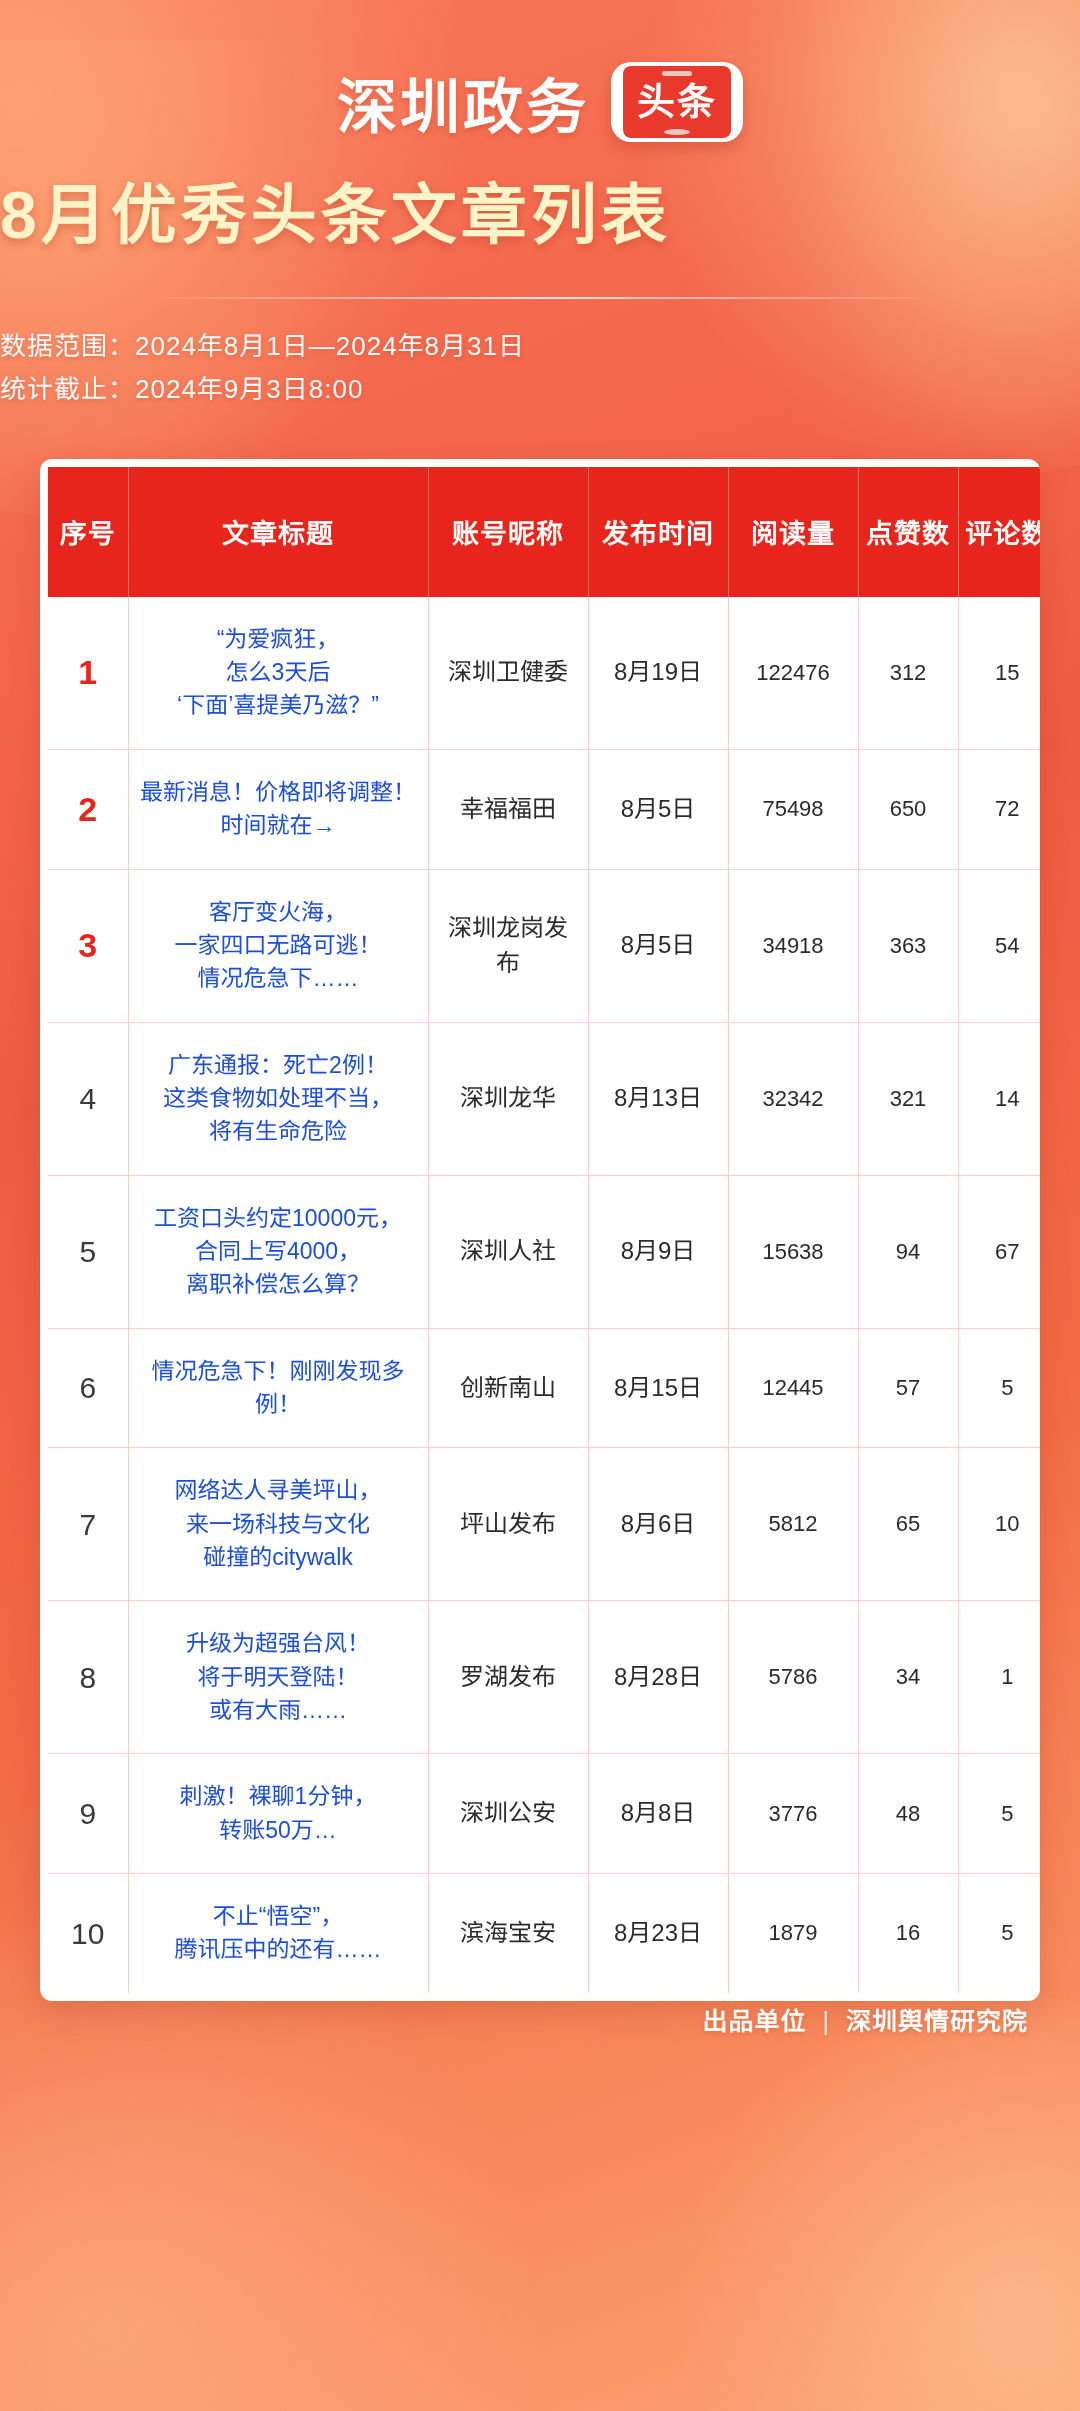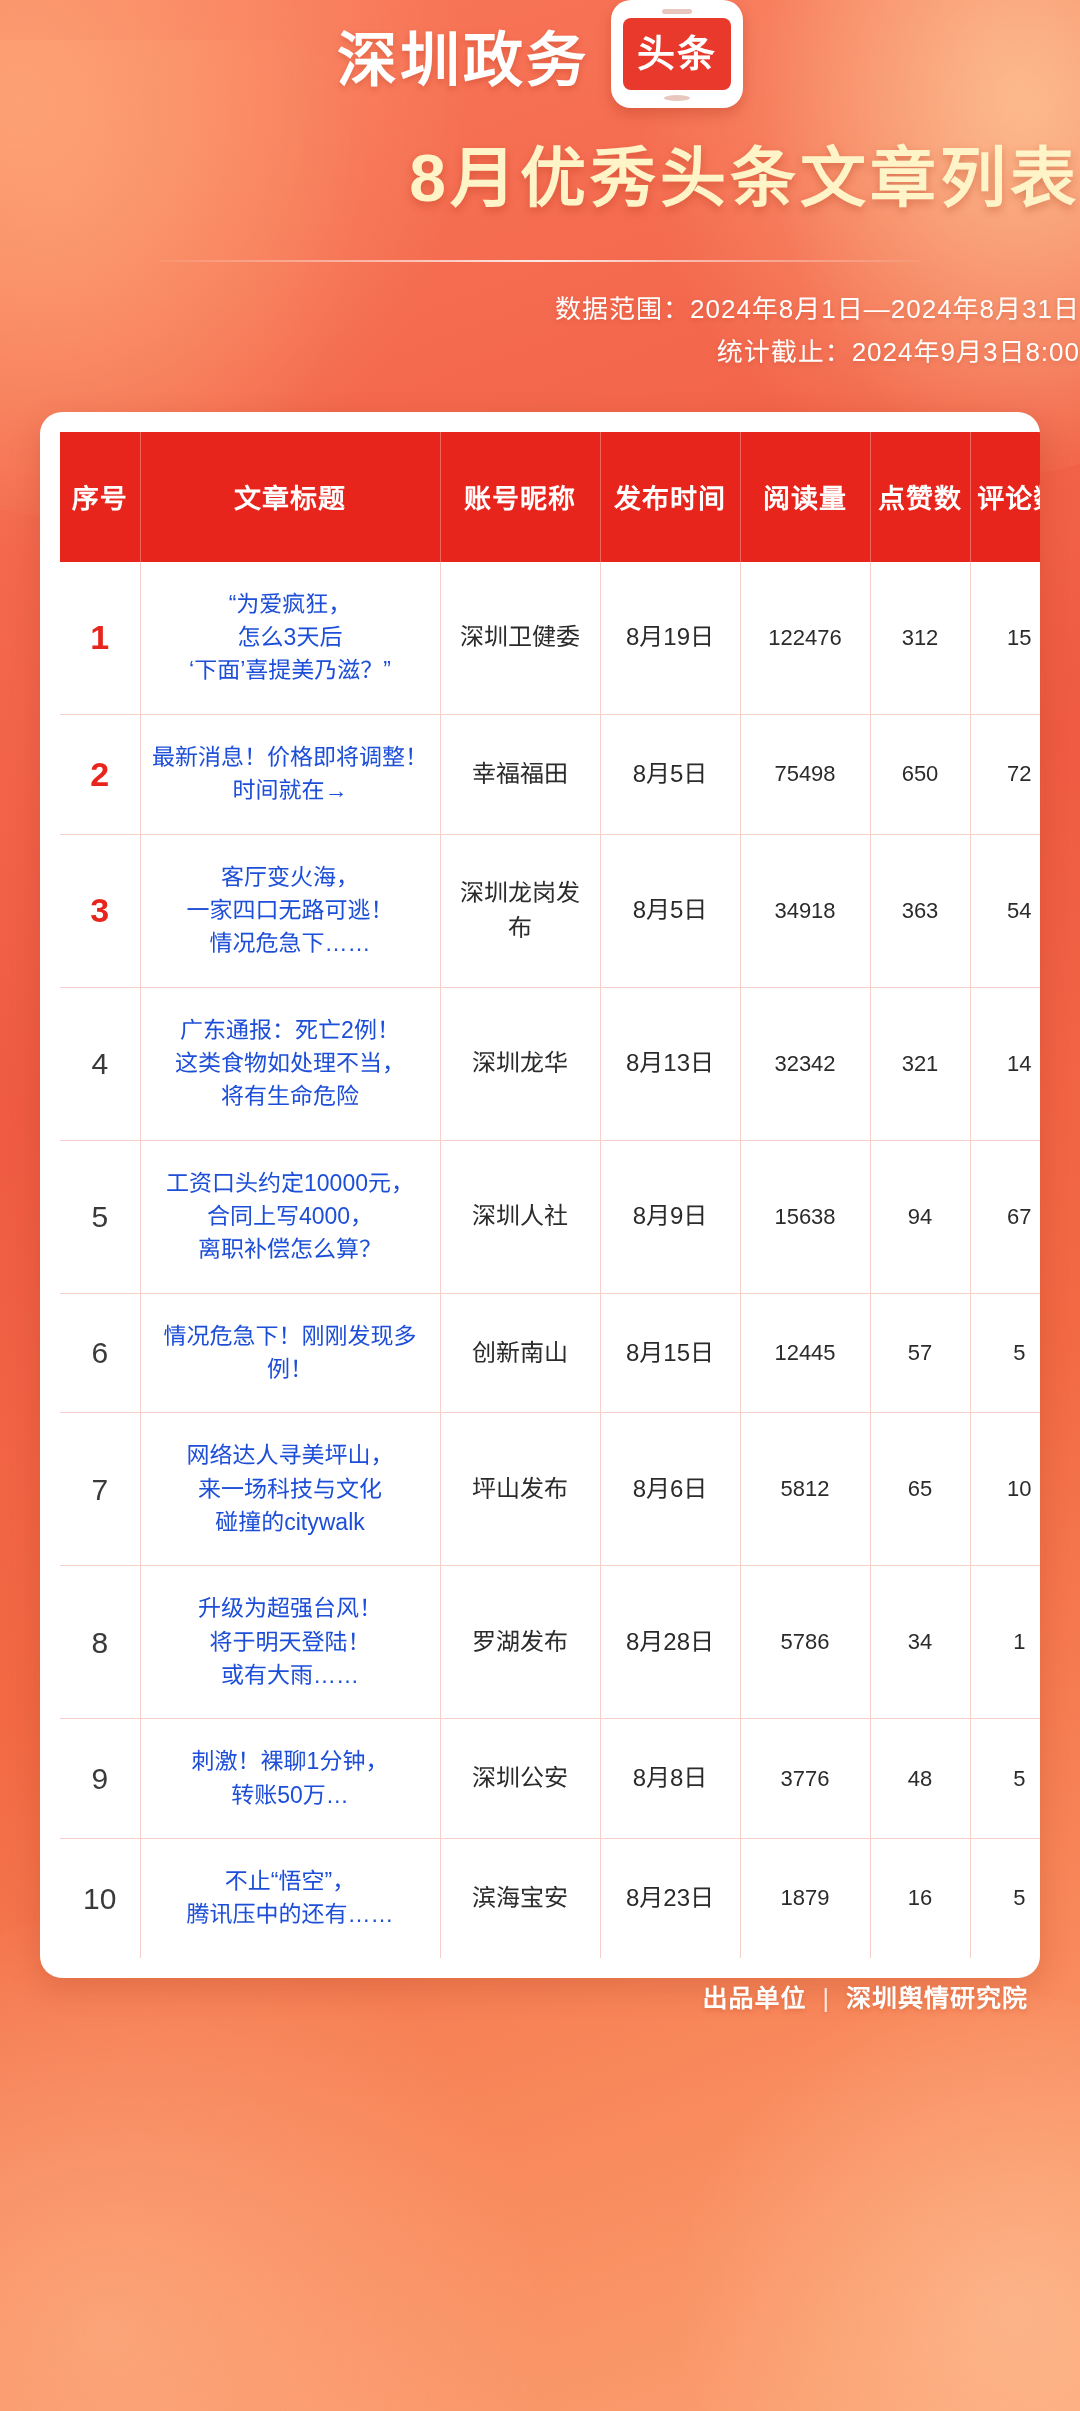--- a/index.html
+++ b/index.html
@@ -50,39 +50,40 @@
     pointer-events: none;
     opacity: 0.5;
   }
   .swoosh.s1 { left: -60px; top: 40px; width: 420px; height: 520px;
     background: radial-gradient(ellipse at 30% 30%, rgba(255,170,120,0.75), rgba(255,170,120,0) 70%); }
   .swoosh.s2 { right: -40px; top: 0; width: 360px; height: 460px;
     background: radial-gradient(ellipse at 70% 20%, rgba(255,222,170,0.8), rgba(255,222,170,0) 70%); }
 
   .header {
     position: relative;
-    text-align: right;
+    padding-top: 58px;
+    text-align: left;
     z-index: 3;
   }
   .title-row {
     display: flex;
     align-items: center;
     justify-content: center;
     gap: 22px;
   }
   .title-main {
     font-size: 60px;
     font-weight: 900;
     color: #ffffff;
     letter-spacing: 3px;
     text-shadow: 0 3px 6px rgba(160,40,10,0.28);
   }
   .badge {
     width: 132px;
-    height: 108px;
+    height: 80px;
     border-radius: 20px;
     background: #ffffff;
     box-shadow: 0 6px 14px rgba(150,40,10,0.28);
     display: flex;
     align-items: center;
     justify-content: center;
     position: relative;
   }
   .badge-inner {
     width: 108px;
@@ -137,27 +138,27 @@
     color: #ffffff;
     font-size: 26px;
     line-height: 1.65;
     letter-spacing: 1px;
     text-shadow: 0 2px 4px rgba(170,50,20,0.25);
   }
 
   .card {
     position: relative;
     z-index: 3;
-    margin: 38px auto 0;
+    margin: 48px auto 0;
     width: 1000px;
     background: #ffffff;
-    border-radius: 22px;
+    border-radius: 12px;
     box-shadow: 0 10px 30px rgba(150,45,20,0.22);
     overflow: hidden;
-    padding: 20px;
+    padding: 8px;
     box-sizing: border-box;
   }
   table.list {
     width: 100%;
     border-collapse: collapse;
     table-layout: fixed;
     font-size: 24px;
     color: #2b2b2b;
   }
   table.list thead th {

